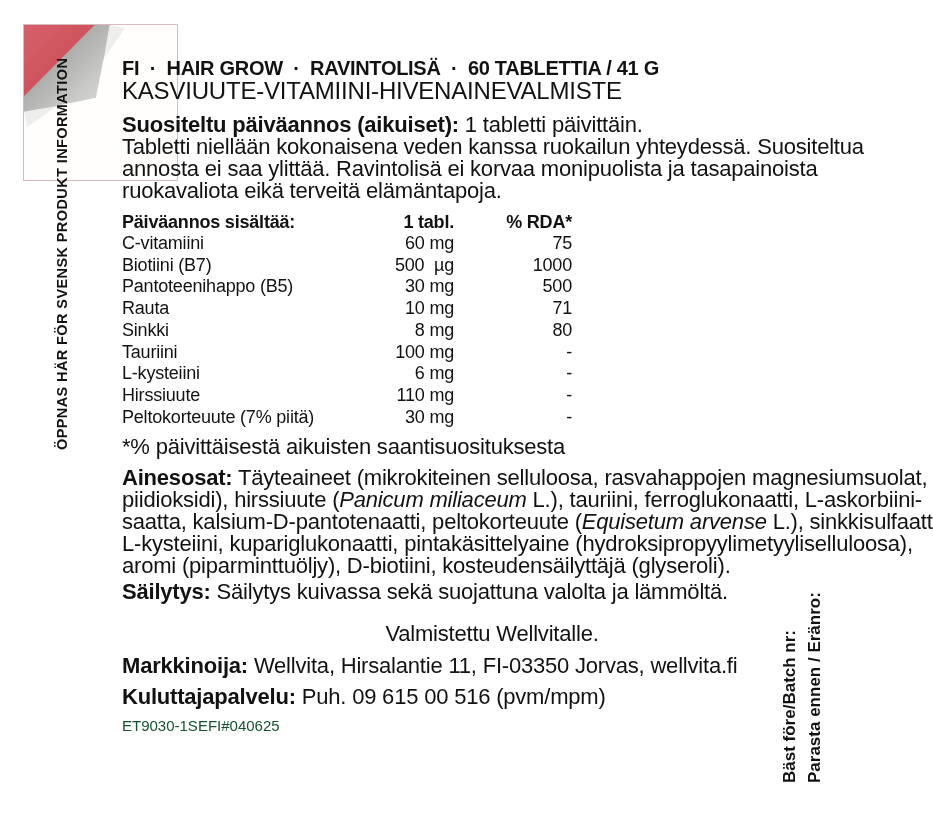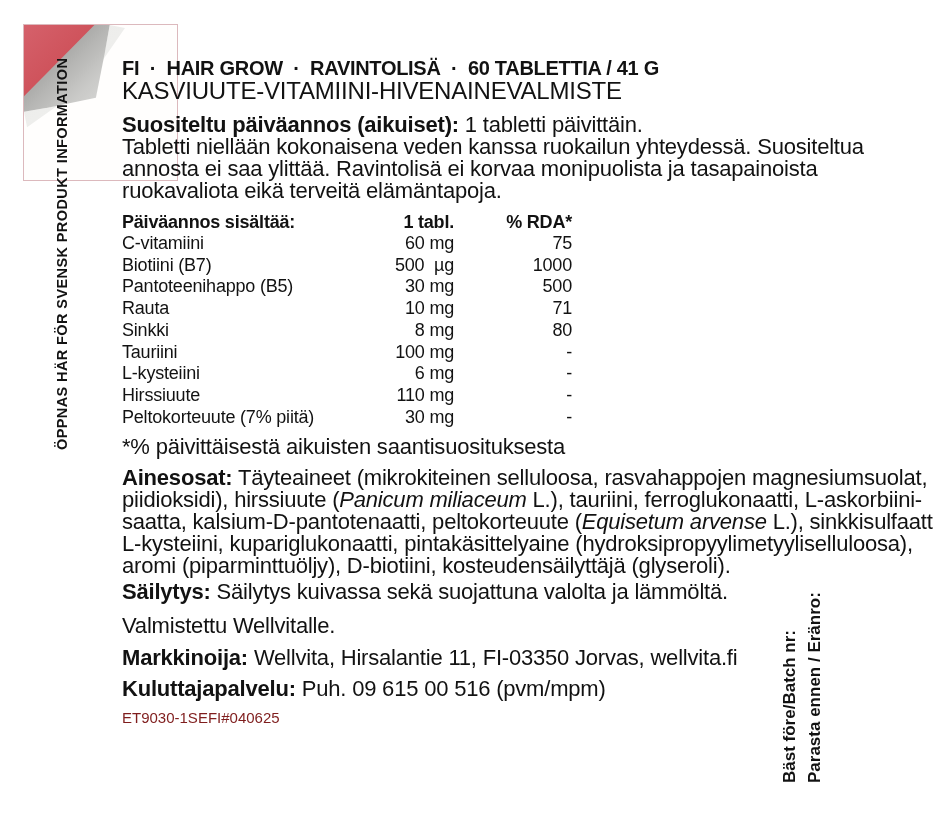--- a/index.html
+++ b/index.html
@@ -32,32 +32,32 @@
   .line{white-space:pre;}
   .b{font-weight:700;}
   .i{font-style:italic;}
   .h1{font-size:20px;font-weight:700;line-height:23px;letter-spacing:-0.3px;}
   .h2{font-size:24px;line-height:22px;letter-spacing:-0.2px;}
   .para{font-size:22px;line-height:22px;letter-spacing:-0.2px;}
   .m-dosage{margin-top:12px;}
   .m-footnote{margin-top:8px;}
   .m-ingredients{margin-top:9px;}
   .m-storage{margin-top:4px;}
-  .m-manufactured{margin-top:12px;}
+  .m-manufactured{margin-top:20px;text-align:center;}
   .m-marketer{margin-top:10px;}
   .m-consumer{margin-top:9px;}
 
   
   .table{margin-top:9px;width:450px;font-size:18px;letter-spacing:-0.2px;}
   .trow{display:grid;grid-template-columns:1fr 110px 118px;line-height:21.7px;}
   .trow.thead{line-height:22px;}
   .tcell{white-space:pre;}
   .tcell.c1,.tcell.c2{text-align:right;}
 
-  .code{margin-top:9px;font-size:15px;color:#7f1d1d;letter-spacing:0;}
+  .code{margin-top:9px;font-size:15px;color:#14532d;letter-spacing:0;}
 </style>
 </head>
 <body>
 
 <div class="corner-box">
   <div class="peel-shadow"></div>
   <div class="peel-curl"></div>
   <div class="peel-red"></div>
 </div>
 

